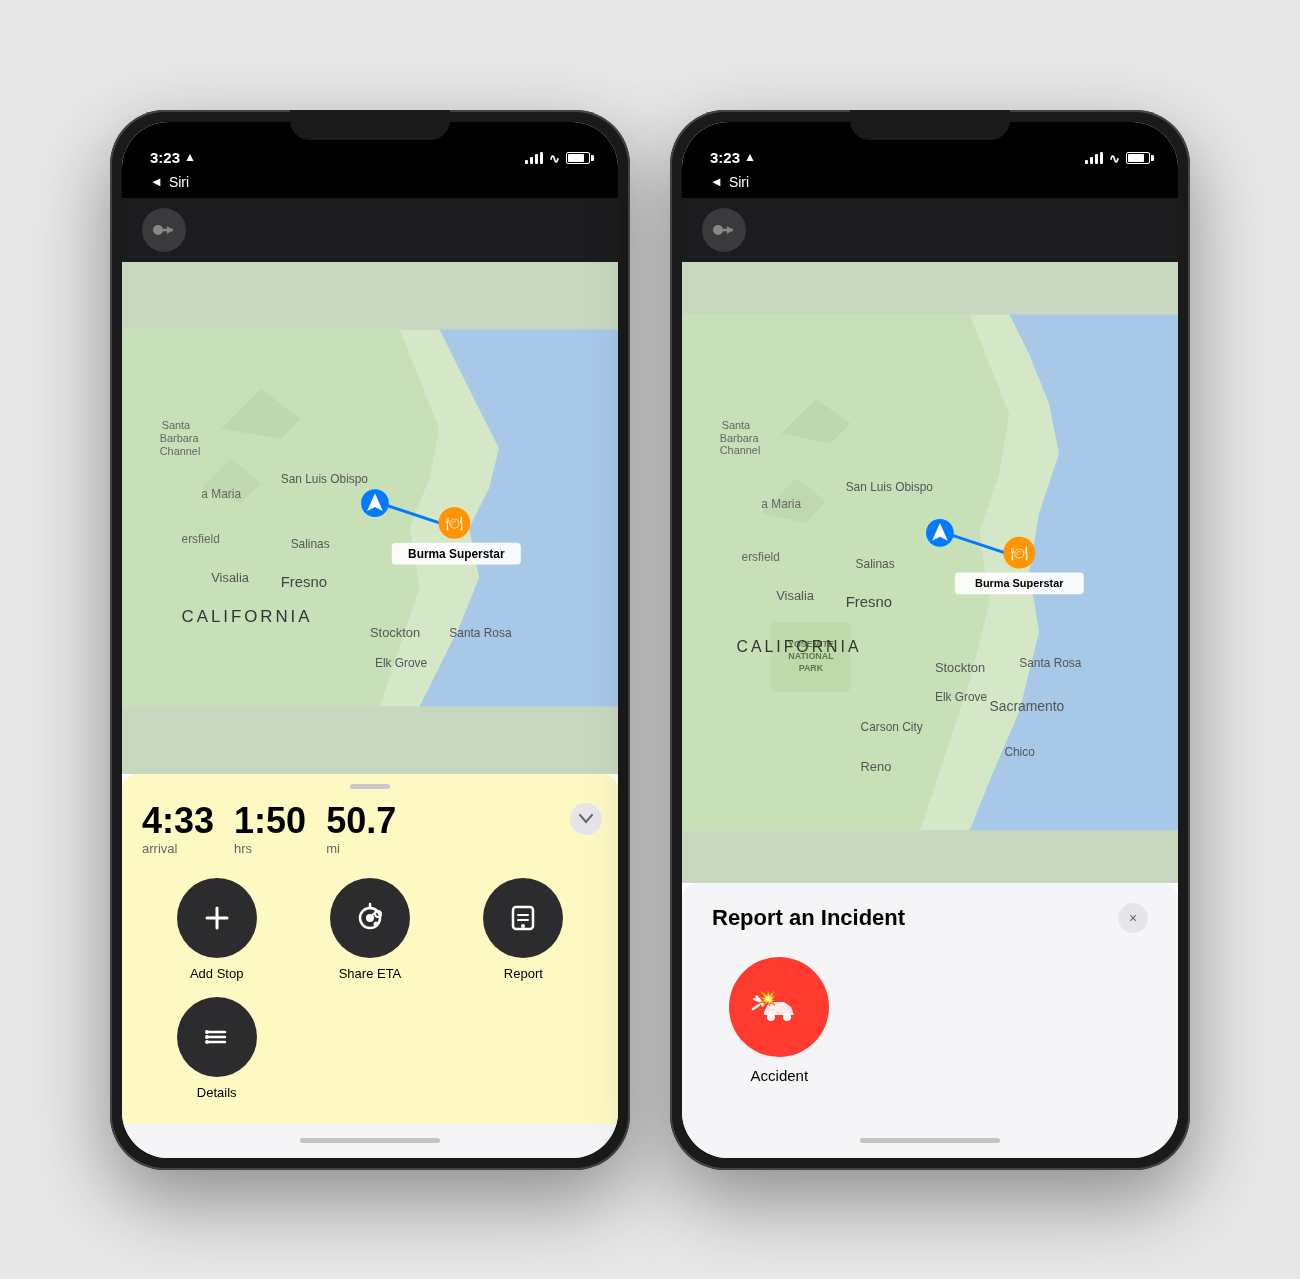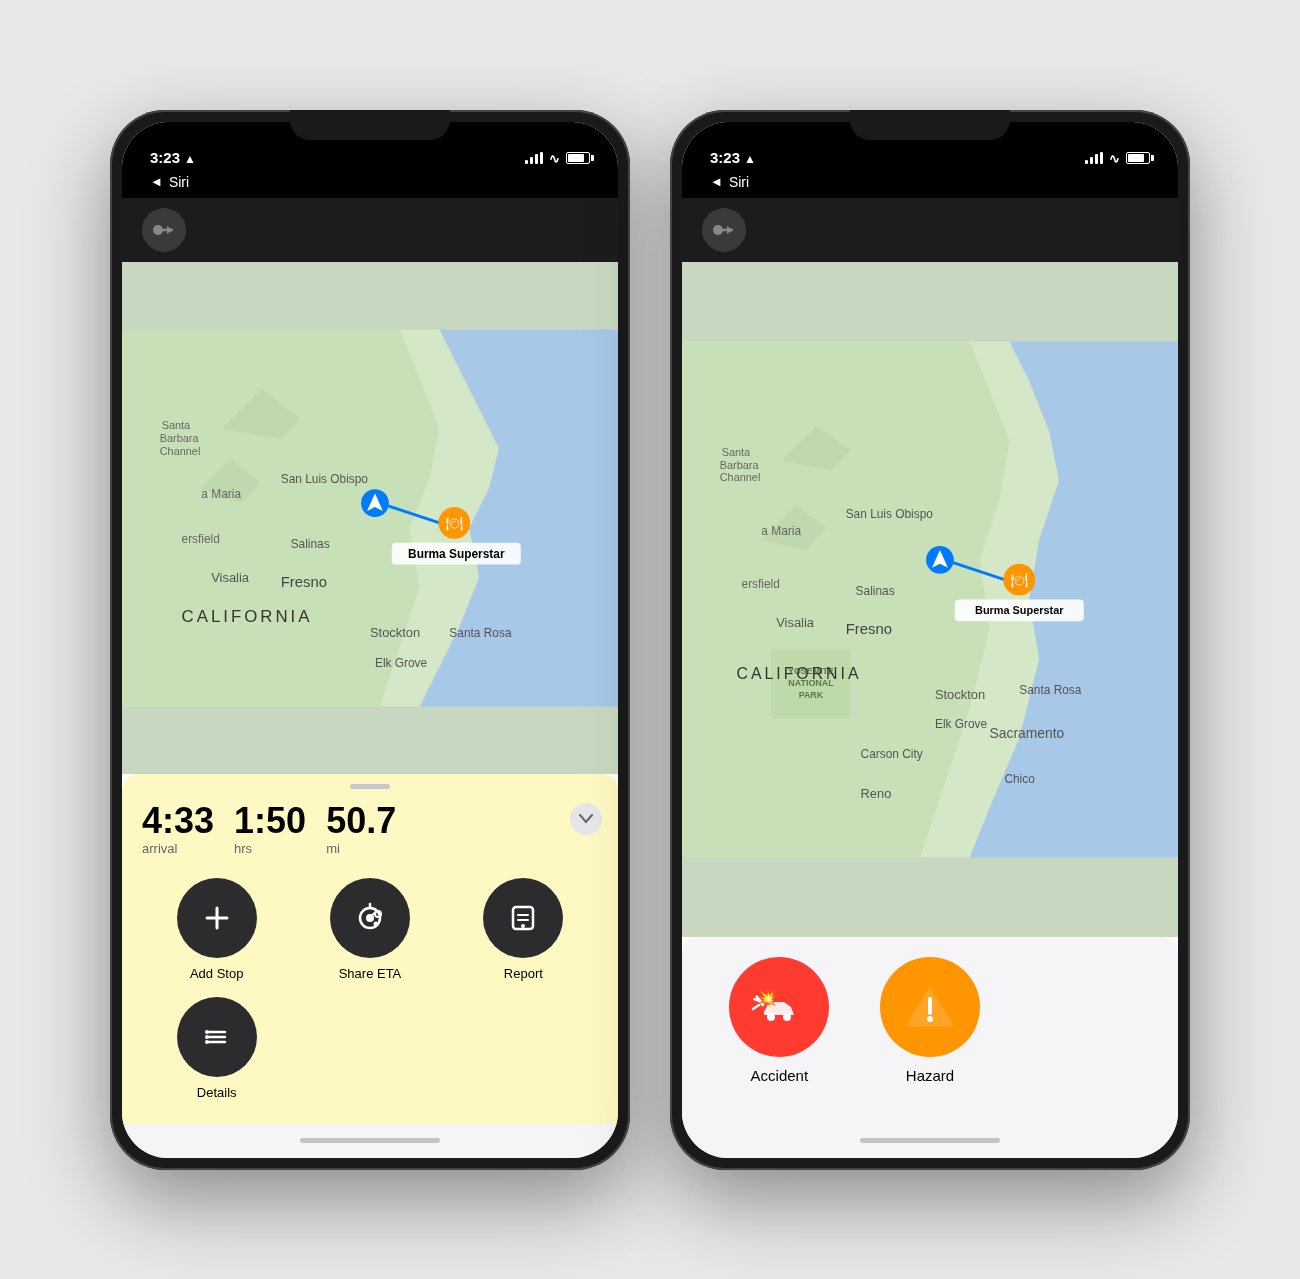--- a/index.html
+++ b/index.html
@@ -59,21 +59,21 @@
       color: #fff;
       font-size: 15px;
       font-weight: 600;
       position: relative;
       z-index: 50;
       flex-shrink: 0;
     }
 
     .status-time {
       display: flex;
-      align-items: flex-end;
+      align-items: center;
       gap: 4px;
     }
 
     .status-icons {
       display: flex;
       align-items: center;
       gap: 6px;
     }
 
     
@@ -610,20 +610,26 @@
         <text x="340" y="355" fill="#555" font-size="12">Santa Rosa</text>
         <text x="255" y="390" fill="#555" font-size="12">Elk Grove</text>
         <text x="310" y="400" fill="#555" font-size="14">Sacramento</text>
         <text x="180" y="420" fill="#555" font-size="12">Carson City</text>
         <text x="325" y="445" fill="#555" font-size="12">Chico</text>
         <text x="180" y="460" fill="#555" font-size="13">Reno</text>
       </svg>
     </div>
 
     <div class="report-panel">
+      <div class="report-header">
+        <span class="report-title">Report an Incident</span>
+        <div class="close-btn">
+          <span>×</span>
+        </div>
+      </div>
 
       <div class="incident-grid">
 
         <div class="incident-item">
           <div class="incident-icon red">
             <svg width="60" height="60" viewBox="0 0 60 60" fill="none">
 
               <path d="M15,35 L20,25 L35,25 L42,30 L45,38 L15,38 Z" fill="white" opacity="0.9"></path>
               <circle cx="22" cy="40" r="4" fill="white"></circle>
               <circle cx="38" cy="40" r="4" fill="white"></circle>
@@ -631,30 +637,20 @@
               <line x1="8" y1="20" x2="14" y2="28" stroke="white" stroke-width="3" stroke-linecap="round"></line>
               <line x1="10" y1="28" x2="4" y2="32" stroke="white" stroke-width="2.5" stroke-linecap="round"></line>
               <line x1="5" y1="22" x2="10" y2="24" stroke="white" stroke-width="2" stroke-linecap="round"></line>
 
               <text x="8" y="26" fill="white" font-size="16">💥</text>
             </svg>
           </div>
           <span class="incident-label">Accident</span>
         </div>
 
-        <div class="incident-item">
-          <div class="incident-icon yellow">
-            <svg width="60" height="60" viewBox="0 0 60 60" fill="none">
-              <polygon points="30,12 52,48 8,48" fill="white" opacity="0.15" stroke="white" stroke-width="3" stroke-linejoin="round"></polygon>
-              <line x1="30" y1="22" x2="30" y2="36" stroke="white" stroke-width="4" stroke-linecap="round"></line>
-              <circle cx="30" cy="42" r="3" fill="white"></circle>
-            </svg>
-          </div>
-          <span class="incident-label">Hazard</span>
-        </div>
 
 
       </div>
     </div>
 
     <div class="home-indicator-map">
       <div class="home-bar"></div>
     </div>
   </div>
 </div>

